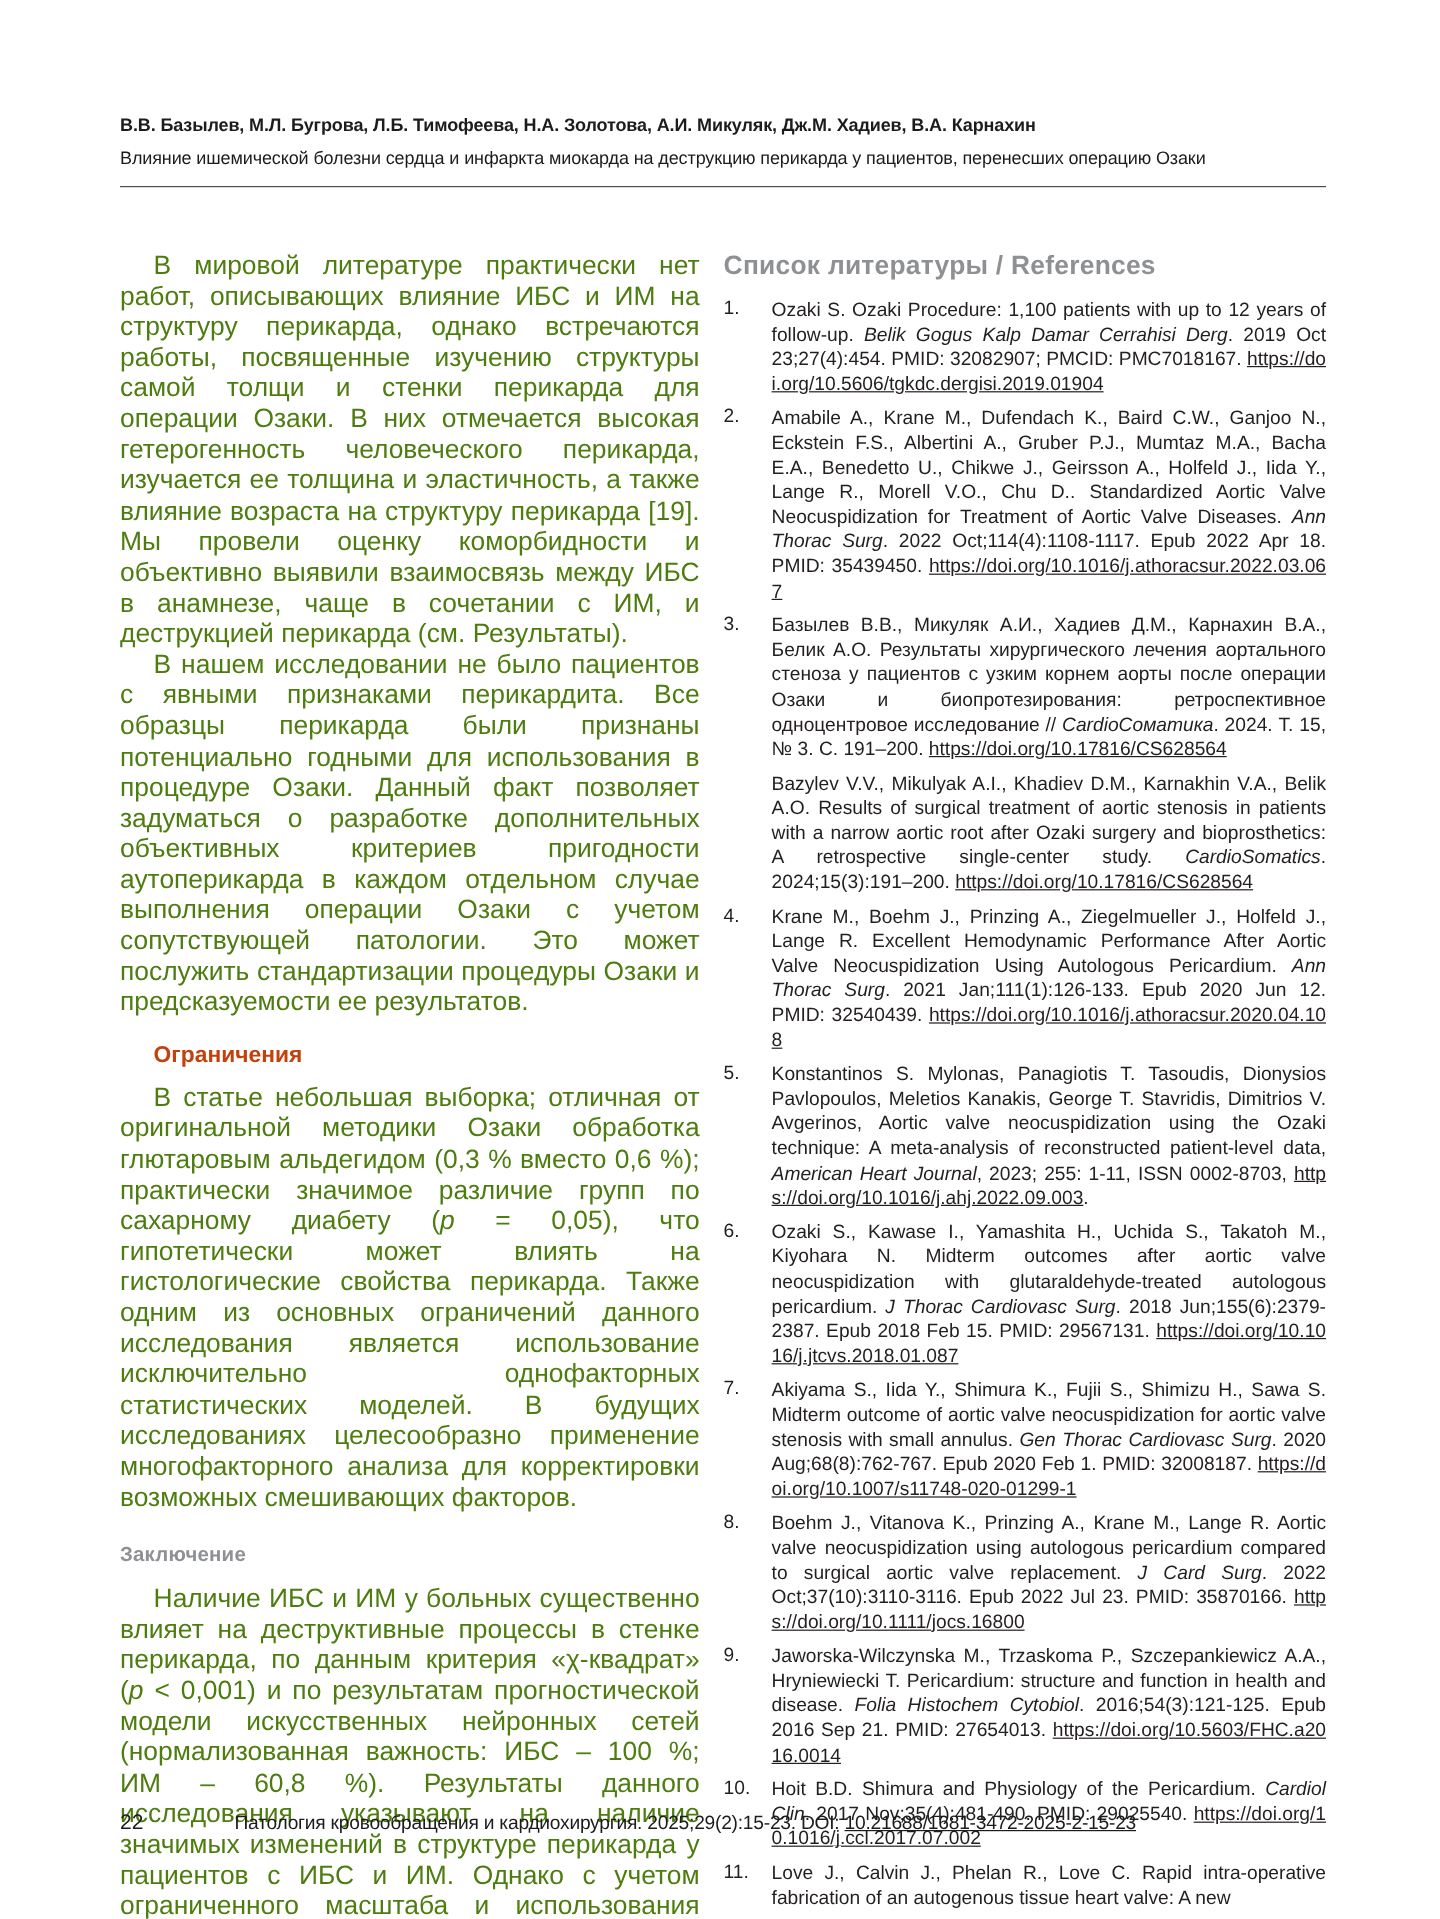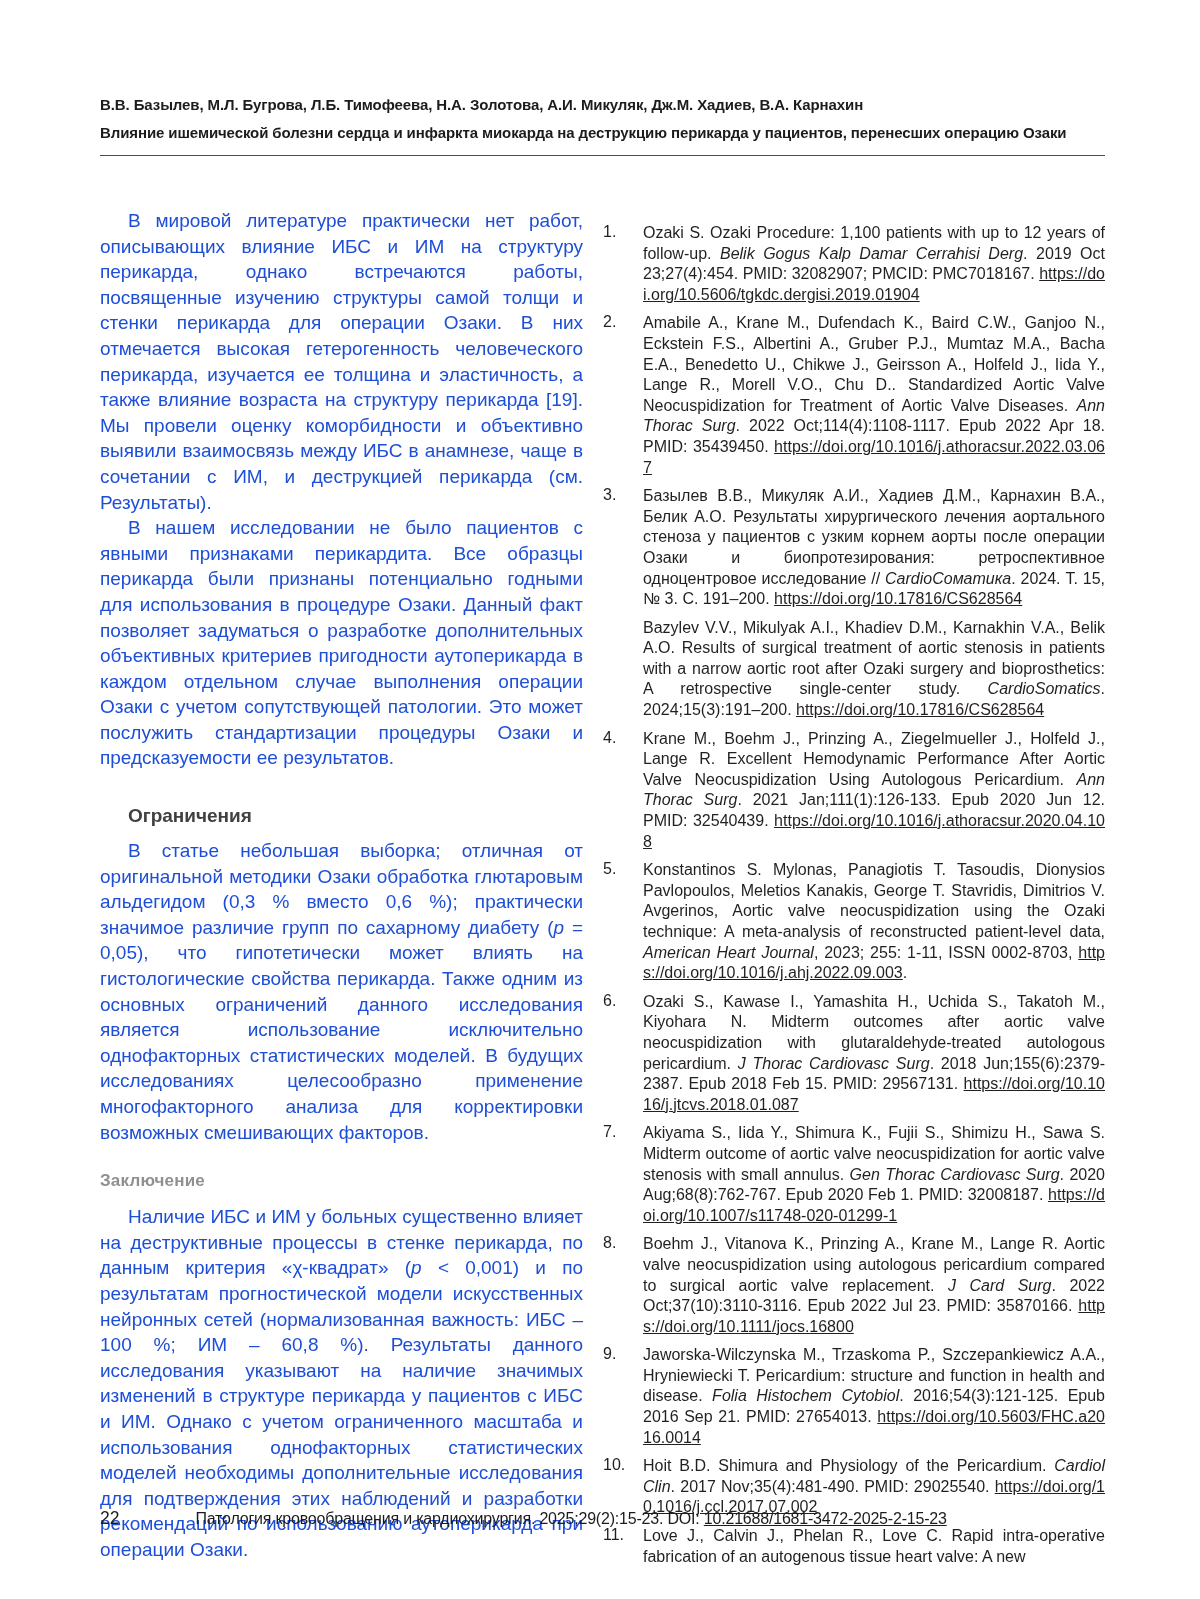--- a/index.html
+++ b/index.html
@@ -12,42 +12,42 @@
     overflow: hidden;
   }
   .page { padding: 96px 95px 0 100px; }
 
   
   .running-header { margin-bottom: 12px; }
   .authors-line {
     font-size: 15px; font-weight: 700; letter-spacing: -0.1px; color: #1c1c1c;
   }
   .running-title {
-    font-size: 15px; font-weight: 700; letter-spacing: -0.1px; color: #1c1c1c;
+    font-size: 15px; font-weight: 400; letter-spacing: -0.1px; color: #1c1c1c;
     margin-top: 11px;
   }
   .header-rule {
     border: none; border-top: 1.5px solid #4d4d4d;
     margin-top: 14px;
   }
 
   
   .columns { display: flex; margin-top: 52px; }
   .col-left { width: 483px; flex: none; }
   .col-right { width: 502px; flex: none; margin-left: 20px; }
 
   
   .col-left p.body-par {
-    font-size: 19px; line-height: 25.6px;
+    font-size: 22px; line-height: 25.6px;
     text-align: justify; text-indent: 28px;
-    color: #1d4ed8;
+    color: #4d7c0f;
   }
   .h-black {
-    font-size: 19px; font-weight: 700; color: #404040;
-    margin: 34px 0 11px 28px;
+    font-size: 19px; font-weight: 700; color: #c2410c;
+    margin: 21px 0 11px 28px;
   }
   .h-gray {
     font-size: 17px; font-weight: 700; color: #8e9093;
     margin: 26px 0 13px 0; letter-spacing: 0.2px;
   }
 
   
   .ref-title {
     font-size: 22px; font-weight: 700; color: #8e9093; letter-spacing: 0.2px;
   }
@@ -86,20 +86,21 @@
   <main class="columns">
     <section class="col-left" id="left-col">
         <p class="body-par"><span>В мировой литературе практически нет работ, описывающих влияние ИБС и ИМ на структуру перикарда, однако встречаются работы, посвященные изучению структуры самой толщи и стенки перикарда для операции Озаки. В них отмечается высокая гетерогенность человеческого перикарда, изучается ее толщина и эластичность, а также влияние возраста на структуру перикарда [19]. Мы провели оценку коморбидности и объективно выявили взаимосвязь между ИБС в анамнезе, чаще в сочетании с ИМ, и деструкцией перикарда (см. Результаты).</span></p>
         <p class="body-par"><span>В нашем исследовании не было пациентов с явными признаками перикардита. Все образцы перикарда были признаны потенциально годными для использования в процедуре Озаки. Данный факт позволяет задуматься о разработке дополнительных объективных критериев пригодности аутоперикарда в каждом отдельном случае выполнения операции Озаки с учетом сопутствующей патологии. Это может послужить стандартизации процедуры Озаки и предсказуемости ее результатов.</span></p>
         <h3 class="h-black"><span>Ограничения</span></h3>
         <p class="body-par"><span>В статье небольшая выборка; отличная от оригинальной методики Озаки обработка глютаровым альдегидом (0,3 % вместо 0,6 %); практически значимое различие групп по сахарному диабету (</span><span class="it">p</span><span> = 0,05), что гипотетически может влиять на гистологические свойства перикарда. Также одним из основных ограничений данного исследования является использование исключительно однофакторных статистических моделей. В будущих исследованиях целесообразно применение многофакторного анализа для корректировки возможных смешивающих факторов.</span></p>
         <h3 class="h-gray"><span>Заключение</span></h3>
         <p class="body-par"><span>Наличие ИБС и ИМ у больных существенно влияет на деструктивные процессы в стенке перикарда, по данным критерия «χ-квадрат» (</span><span class="it">p</span><span> &lt; 0,001) и по результатам прогностической модели искусственных нейронных сетей (нормализованная важность: ИБС – 100 %; ИМ – 60,8 %). Результаты данного исследования указывают на наличие значимых изменений в структуре перикарда у пациентов с ИБС и ИМ. Однако с учетом ограниченного масштаба и использования однофакторных статистических моделей необходимы дополнительные исследования для подтверждения этих наблюдений и разработки рекомендаций по использованию аутоперикарда при операции Озаки.</span></p>
       </section>
     <section class="col-right">
+      <h2 class="ref-title">Список литературы / References</h2>
       <ol class="refs" id="refs">
           <li>
             <span class="ref-num">1.</span>
             <div class="ref-body">
               <p class="ref-text"><span>Ozaki S. Ozaki Procedure: 1,100 patients with up to 12 years of follow-up. </span><span class="it">Belik Gogus Kalp Damar Cerrahisi Derg</span><span>. 2019 Oct 23;27(4):454. PMID: 32082907; PMCID: PMC7018167. </span><a class="ref-link">https://doi.org/10.5606/tgkdc.dergisi.2019.01904</a></p>
             </div>
           </li>
           <li>
             <span class="ref-num">2.</span>
             <div class="ref-body">

